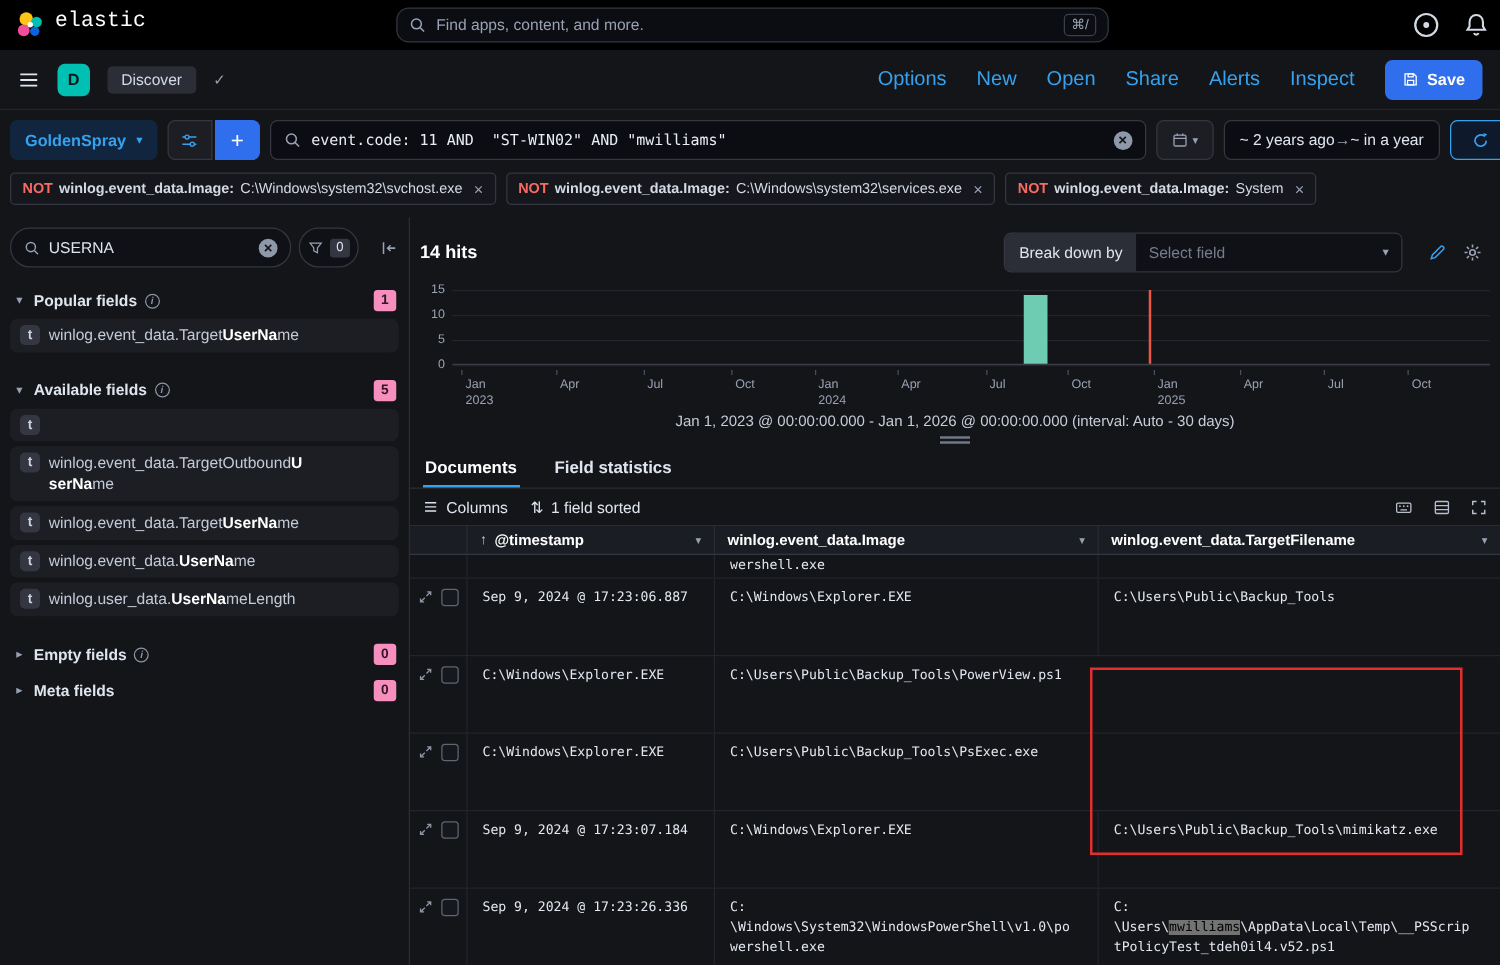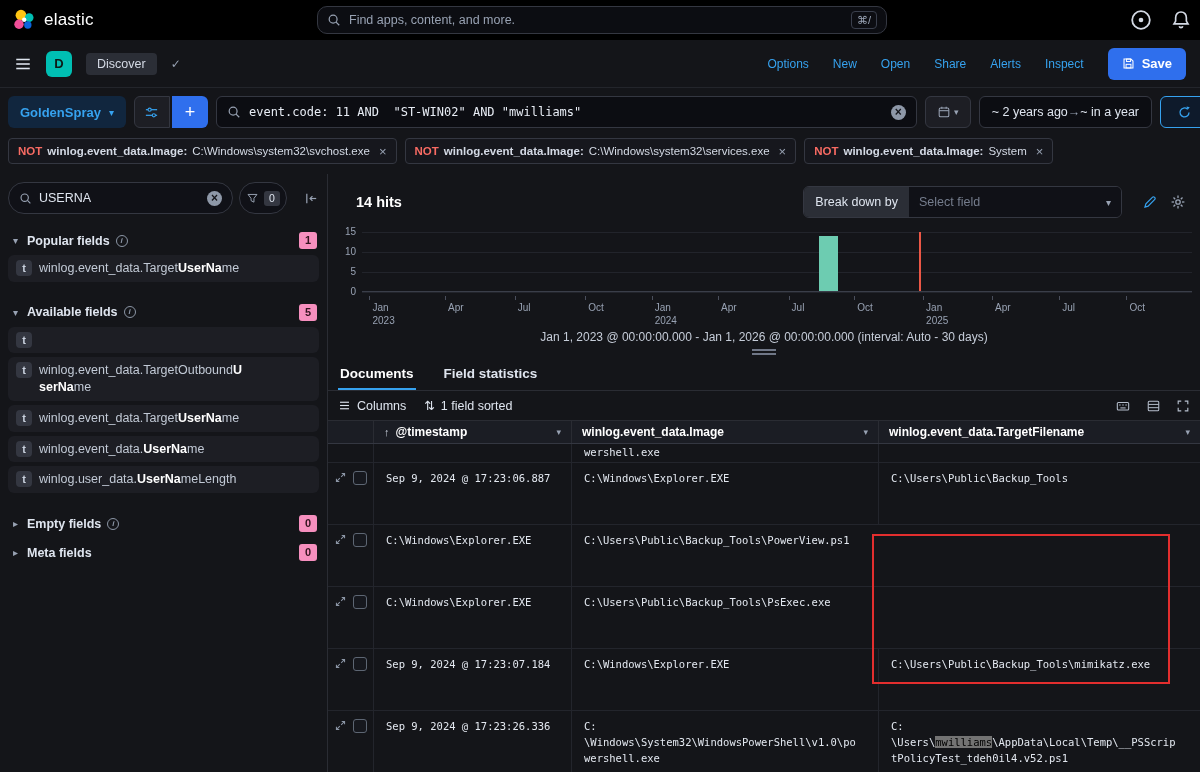--- a/index.html
+++ b/index.html
@@ -6,39 +6,39 @@
   html,body { background:#000; }
   .page {
     position:relative; width:1200px; height:772px; overflow:hidden;
     background:#141519; color:#dfe5ef;
     font-family:"Liberation Sans","DejaVu Sans",sans-serif; font-size:13px;
   }
   svg { display:block; }
 
   
   .top { height:40px; background:#000; display:flex; align-items:center; padding:0 12px; }
-  .brand { display:flex; align-items:center; gap:8px; width:200px; }
+  .brand { display:flex; align-items:flex-start; gap:8px; width:200px;font-family:Liberation Mono, monospace; }
   .brand-name { font-size:17px; color:#fff; letter-spacing:.2px; }
   .gsearch { width:570px; height:28px; margin:0 auto; background:#0c0d12; border:1px solid #343741;
              border-radius:10px; display:flex; align-items:center; gap:8px; padding:0 9px; color:#98a2b3; }
   .gsearch input { flex:1; background:transparent; border:0; outline:0; color:#dfe5ef; font-size:12.5px;
                    font-family:inherit; }
   .gsearch input::placeholder { color:#98a2b3; }
   .kbd { border:1px solid #3a3f4c; border-radius:4px; padding:0 5px; font-size:11px; line-height:16px; color:#98a2b3; }
   .top-icons { display:flex; align-items:center; gap:18px; width:200px; justify-content:flex-end; margin-right:-4px; color:#d4dae5; }
 
   
   .navbar { height:48px; display:flex; align-items:center; padding:0 14px; gap:14px; border-bottom:1px solid #23252b; }
   .menu-btn { color:#dfe5ef; }
   .space-badge { width:26px; height:26px; border-radius:6px; background:#00bfb3; color:#0c1a17; font-weight:700;
                  display:flex; align-items:center; justify-content:center; font-size:13px; }
   .crumb { background:#2b2e36; border-radius:4px; padding:4px 11px; font-size:12.5px; color:#d4dae5; }
   .check { color:#98a2b3; font-size:12px; }
   .nav-right { margin-left:auto; display:flex; align-items:center; gap:24px; }
-  .nav-link { color:#36a2ef; font-size:12px; cursor:pointer; }
+  .nav-link { color:#36a2ef; font-size:16px; cursor:pointer; }
   .save-btn { background:#2f6fed; color:#fff; height:32px; border-radius:6px; padding:0 14px;
               display:flex; gap:7px; align-items:center; font-size:13px; font-weight:600; }
 
   
   .query-row { display:flex; align-items:center; gap:8px; padding:8px; }
   .dataview-btn { height:32px; border-radius:6px; background:#11263e; color:#36a2ef; font-weight:700;
                   font-size:13px; padding:0 12px; display:flex; align-items:center; gap:8px; flex:none; }
   .btn-pair { display:flex; gap:2px; flex:none; }
   .filtersets-btn { width:36px; height:32px; background:#1d1e24; border:1px solid #343741;
                     border-radius:6px 0 0 6px; display:flex; align-items:center; justify-content:center; color:#36a2ef; }
@@ -88,21 +88,21 @@
   .field-item { display:flex; gap:7px; align-items:flex-start; background:#1d1e24; border-radius:6px;
                 padding:5px 8px; margin-bottom:4px; cursor:pointer; }
   .ficon { flex:none; width:16px; height:16px; border-radius:4px; background:#343741; color:#cbd3df;
            font-size:11px; font-weight:700; text-align:center; line-height:16px; }
   .fname { font-size:12.5px; color:#c2cad6; white-space:pre-wrap; word-break:break-all; line-height:1.35; }
   .fname b { color:#ffffff; }
 
   
   .main { flex:1; display:flex; flex-direction:column; min-width:0; }
   .hits-row { display:flex; align-items:center; padding:12px 8px 6px; gap:12px; }
-  .hits { font-size:14.5px; font-weight:700; color:#fff;margin-left:20px; }
+  .hits { font-size:14.5px; font-weight:700; color:#fff; }
   .breakdown { margin-left:auto; display:flex; height:32px; border:1px solid #343741; border-radius:6px;
                overflow:hidden; font-size:12.5px; }
   .bd-label { background:#2b2e36; padding:0 11px; display:flex; align-items:center; color:#dfe5ef; }
   .bd-select { background:#101117; width:212px; padding:0 10px; display:flex; align-items:center; color:#757d8d; gap:8px; }
   .bd-select .chevd { margin-left:auto; color:#98a2b3; font-size:10px; }
   .hist-icons { display:flex; gap:12px; margin:0 6px 0 8px; align-items:center; }
 
   
   .chart { position:relative; height:100px; margin:2px 8px 0; }
   .yaxis { position:absolute; left:0; top:6px; bottom:34px; width:22px; }

